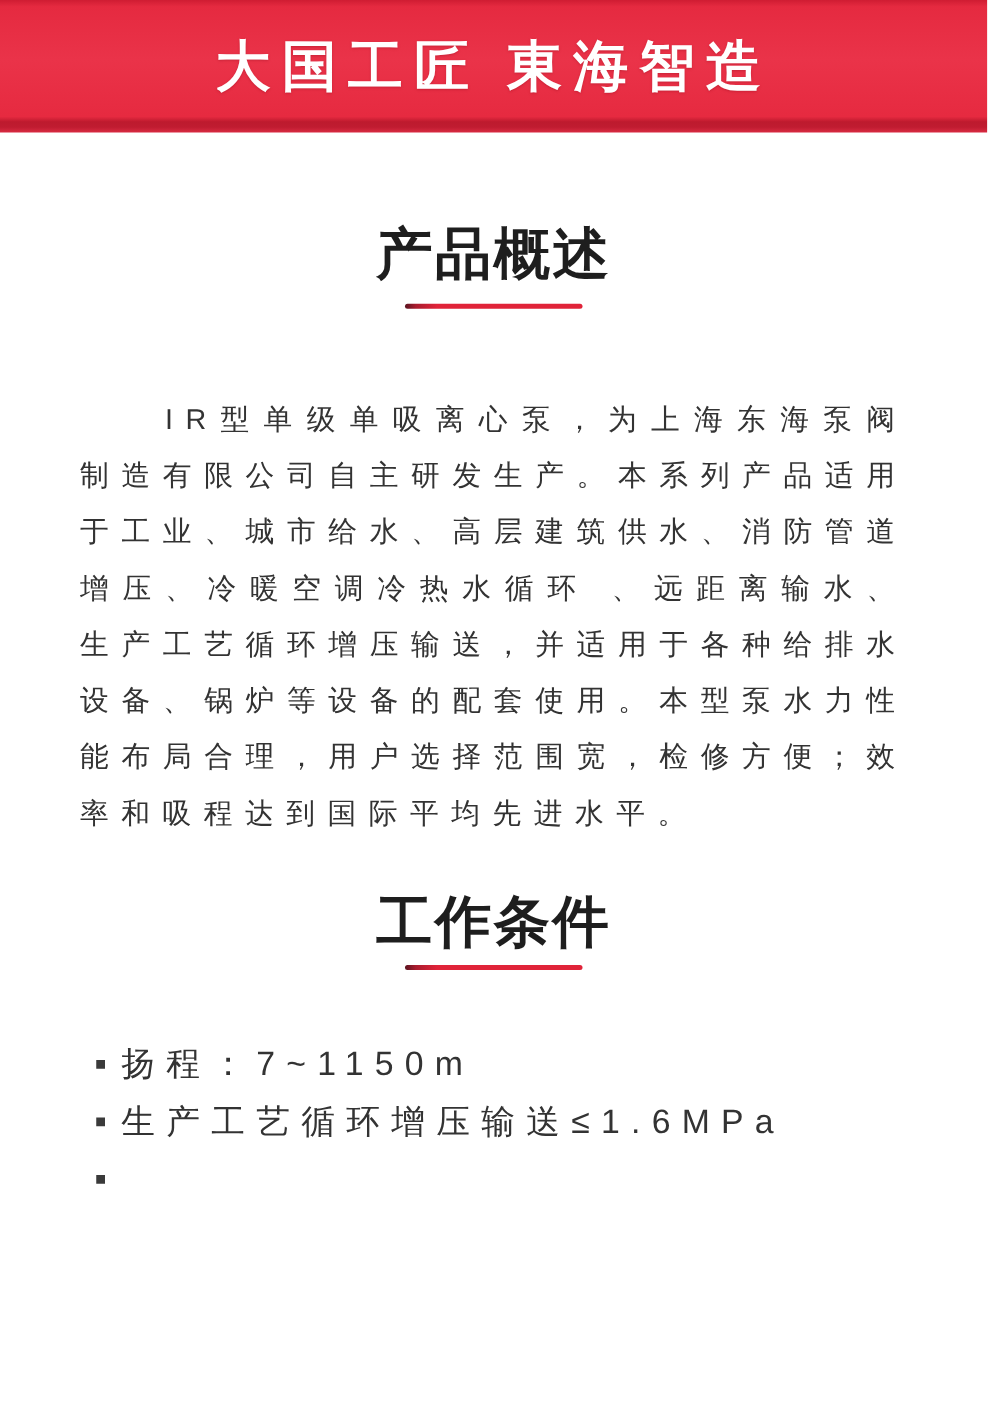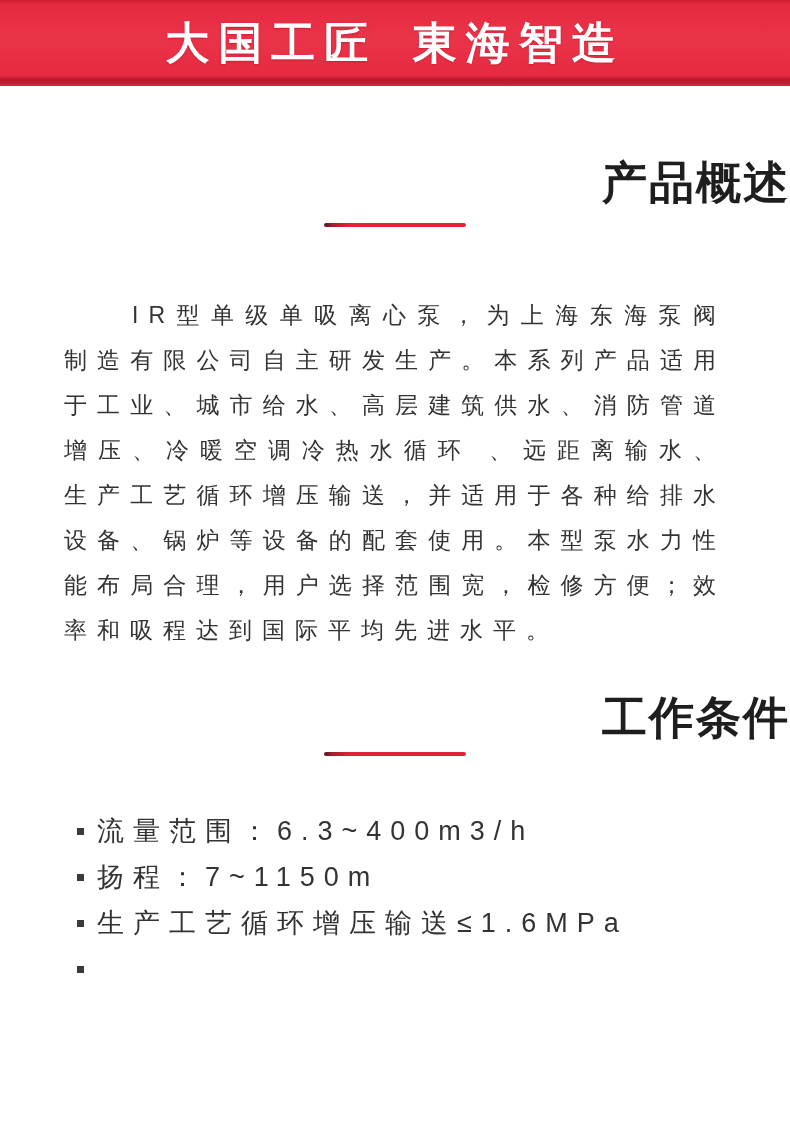--- a/index.html
+++ b/index.html
@@ -10,42 +10,41 @@
   }
   .page {
     position: relative;
     width: 790px;
     height: 1126px;
     background: #ffffff;
     overflow: hidden;
   }
   
   .banner {
-    height: 86px;
+    height: 106px;
     width: 100%;
     display: flex;
     align-items: center;
     justify-content: center;
     background: linear-gradient(180deg,
       #cf1c32 0%, #e52a40 5%,
       #ea3349 45%, #e62a40 88%,
       #bd1a2e 92%, #c01c31 96%, #d92b42 100%);
-    font-family: Liberation Mono, monospace;
   }
   .banner-title {
     color: #ffffff;
     font-size: 44px;
     font-weight: 900;
     letter-spacing: 9px;
     white-space: pre;
     text-shadow: 0 1px 2px rgba(140,10,25,0.35);
   }
   
   .section-heading {
-    text-align: right;
+    text-align: center;
     font-size: 45px;
     line-height: 1;
     font-weight: 800;
     color: #1e1e1e;
     letter-spacing: 2px;
   }
   .overview-heading { margin-top: 74px; }
   .conditions-heading { margin-top: 42px; }
   .heading-underline {
     width: 142px;
@@ -104,24 +103,20 @@
     <p class="overview-paragraph">IR型单级单吸离心泵，为上海东海泵阀制造有限公司自主研发生产。本系列产品适用于工业、城市给水、高层建筑供水、消防管道增压、冷暖空调冷热水循环 、远距离输水、生产工艺循环增压输送，并适用于各种给排水设备、锅炉等设备的配套使用。本型泵水力性能布局合理，用户选择范围宽，检修方便；效率和吸程达到国际平均先进水平。</p>
   </section>
 
   <section>
     <h2 class="section-heading conditions-heading">工作条件</h2>
     <div class="heading-underline conditions-underline"></div>
 
     <ul class="conditions-list">
       <li class="condition-item">
         <span class="bullet"></span>
-        <span>流量范围：6.3~400m3/h</span>
-      </li>
-      <li class="condition-item">
-        <span class="bullet"></span>
         <span>扬程：7~1150m</span>
       </li>
       <li class="condition-item">
         <span class="bullet"></span>
         <span>生产工艺循环增压输送≤1.6MPa</span>
       </li>
       <li class="condition-item">
         <span class="bullet"></span>
       </li>
     </ul>

